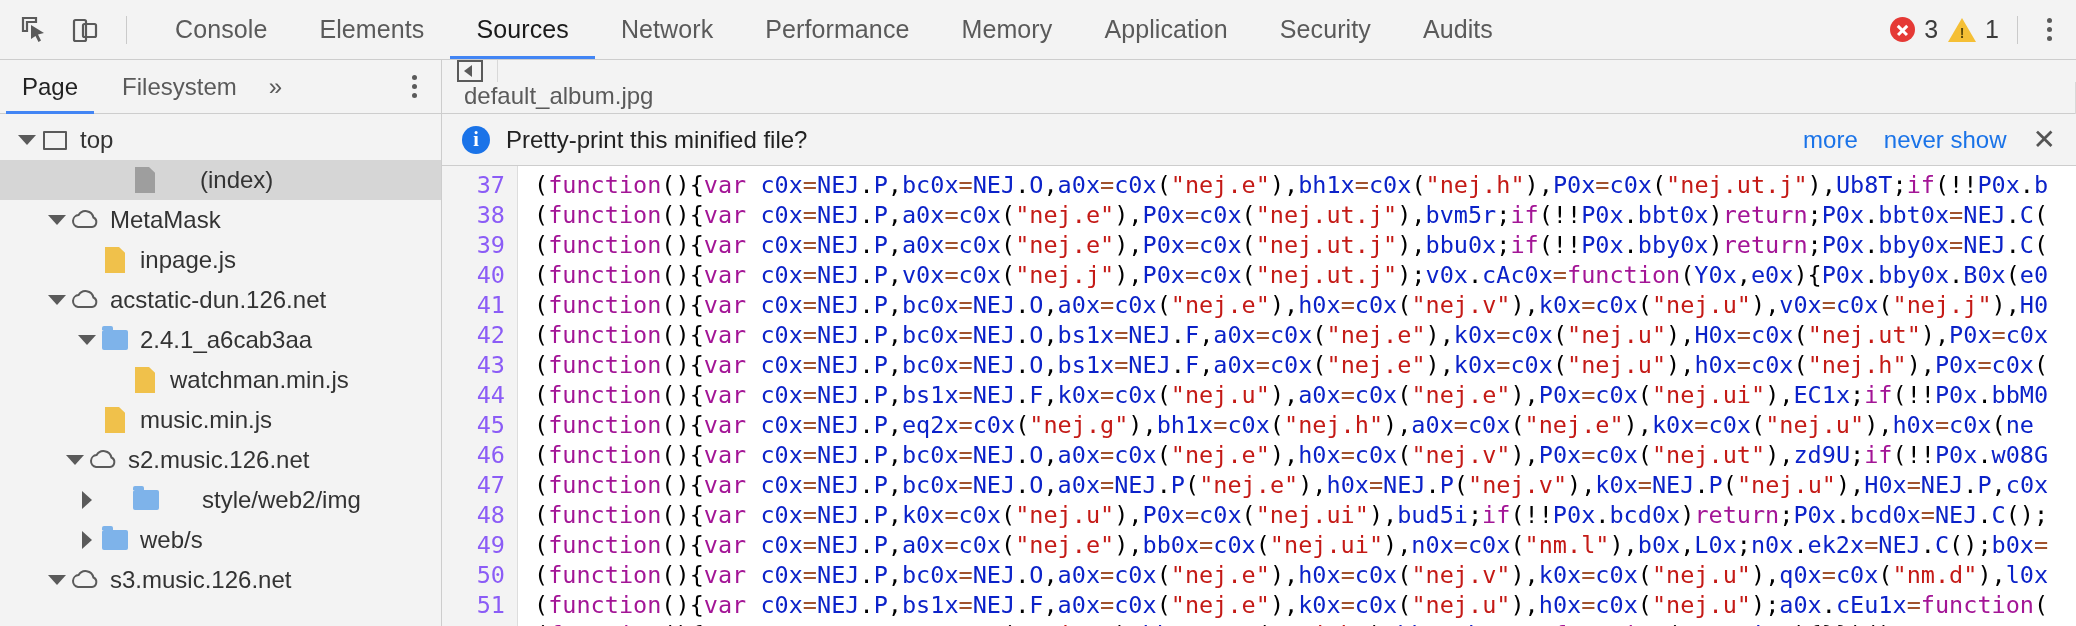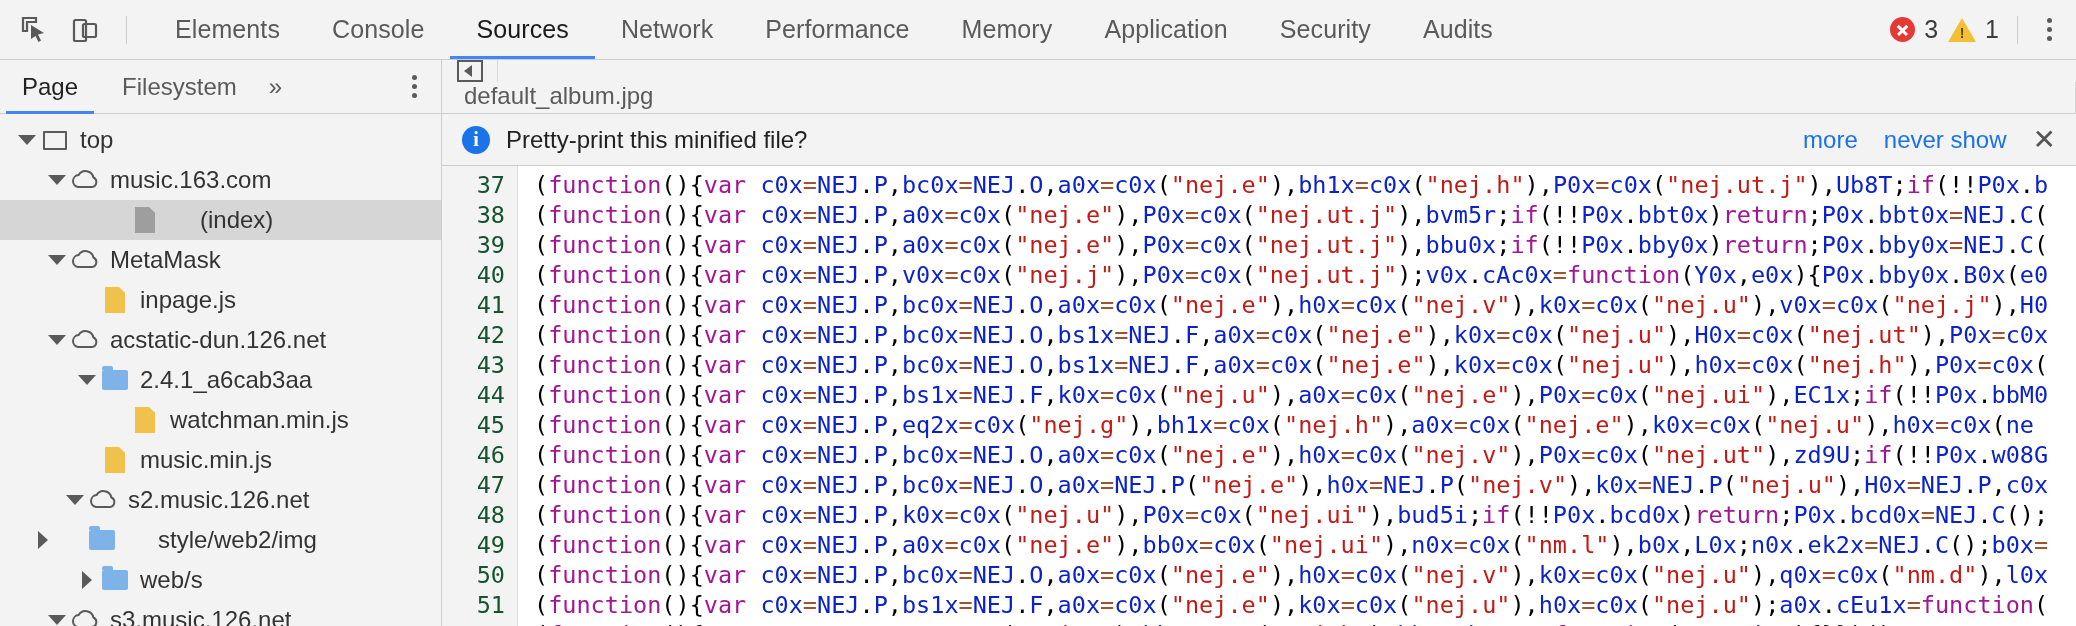--- a/index.html
+++ b/index.html
@@ -96,21 +96,21 @@
   .info-i { width:28px;height:28px;border-radius:50%;background:#1a73e8;color:#fff;font-size:20px;
     font-weight:bold; display:flex;align-items:center;justify-content:center; font-family:"Liberation Serif",serif; }
   .info-actions { margin-left:auto; display:flex; align-items:center; gap:26px; }
   .info-link { color:#1a73e8; cursor:pointer; font-size:24px; }
   .info-x { color:#555; font-size:28px; cursor:pointer; }
 
   
   .code { flex:1; display:flex; overflow:hidden; background:#fff;
     font-family:"DejaVu Sans Mono", monospace; font-size:23.5px; line-height:30px; }
   .gutter { background:#f3f3f3; border-right:1px solid #ddd; text-align:right;
-    padding:4px 12px 1px 18px; color:#14532d; user-select:none; min-width:76px; }
+    padding:4px 12px 1px 18px; color:#8b5cf6; user-select:none; min-width:76px; }
   .gutter div { height:30px; }
   .lines { flex:1; padding:4px 0 0 16px; overflow:hidden; white-space:pre; color:#000; }
   .lines div { height:30px; }
   .kw { color:#a31596; }      
   .id { color:#0b22c9; }      
   .op { color:#a0522d; }      
   .st { color:#c41a16; }      
   .pn { color:#000; }
 </style>
 </head>
@@ -129,24 +129,24 @@
       <div class="tb-icon">
         <svg width="30" height="30" viewBox="0 0 30 30">
           <rect x="4" y="5" width="12" height="21" rx="1.5" fill="none" stroke="#5a5a5a" stroke-width="2.2"></rect>
           <rect x="13" y="9" width="13" height="13" rx="1.5" fill="none" stroke="#5a5a5a" stroke-width="2.2"></rect>
         </svg>
       </div>
       <div class="vsep"></div>
     </div>
     <div class="tabs">
       <div class="tab">
+          <span>Console</span>
+        </div>
+      <div class="tab">
           <span>Elements</span>
-        </div>
-      <div class="tab">
-          <span>Console</span>
         </div>
       <div class="tab active">
           <span>Sources</span>
         </div>
       <div class="tab">
           <span>Network</span>
         </div>
       <div class="tab">
           <span>Performance</span>
         </div>
@@ -201,102 +201,91 @@
       <div class="tree" id="tree">
           <div class="row" style="padding-left: 14px;">
             <span class="tw">
               <span class="tri"></span>
             </span>
             <span class="ico">
               <span class="frame-ico"></span>
             </span>
             <span class="label">top</span>
           </div>
+          <div class="row sel" style="padding-left: 74px;">
+            <span class="tw"></span>
+            <span class="ico">
+              <span class="doc-ico"></span>
+            </span>
+            <span class="label">(index)</span>
+          </div>
           <div class="row" style="padding-left: 44px;">
             <span class="tw">
               <span class="tri"></span>
             </span>
             <span class="ico">
               <svg width="30" height="22" viewBox="0 0 30 22">
                 <path d="M8 18 a6 6 0 0 1 .6 -11.9 a8 8 0 0 1 14.8 2.4 a5 5 0 0 1 -1.4 9.5 Z" fill="none" stroke="#5a5a5a" stroke-width="2"></path>
               </svg>
             </span>
-            <span class="label">music.163.com</span>
-          </div>
-          <div class="row sel" style="padding-left: 74px;">
+            <span class="label">MetaMask</span>
+          </div>
+          <div class="row" style="padding-left: 74px;">
             <span class="tw"></span>
             <span class="ico">
-              <span class="doc-ico"></span>
-            </span>
-            <span class="label">(index)</span>
+              <span class="doc-ico js"></span>
+            </span>
+            <span class="label">inpage.js</span>
           </div>
           <div class="row" style="padding-left: 44px;">
             <span class="tw">
               <span class="tri"></span>
             </span>
             <span class="ico">
               <svg width="30" height="22" viewBox="0 0 30 22">
                 <path d="M8 18 a6 6 0 0 1 .6 -11.9 a8 8 0 0 1 14.8 2.4 a5 5 0 0 1 -1.4 9.5 Z" fill="none" stroke="#5a5a5a" stroke-width="2"></path>
               </svg>
             </span>
-            <span class="label">MetaMask</span>
+            <span class="label">acstatic-dun.126.net</span>
+          </div>
+          <div class="row" style="padding-left: 74px;">
+            <span class="tw">
+              <span class="tri"></span>
+            </span>
+            <span class="ico">
+              <span class="folder-ico"></span>
+            </span>
+            <span class="label">2.4.1_a6cab3aa</span>
+          </div>
+          <div class="row" style="padding-left: 104px;">
+            <span class="tw"></span>
+            <span class="ico">
+              <span class="doc-ico js"></span>
+            </span>
+            <span class="label">watchman.min.js</span>
           </div>
           <div class="row" style="padding-left: 74px;">
             <span class="tw"></span>
             <span class="ico">
               <span class="doc-ico js"></span>
             </span>
-            <span class="label">inpage.js</span>
-          </div>
-          <div class="row" style="padding-left: 44px;">
+            <span class="label">music.min.js</span>
+          </div>
+          <div class="row" style="padding-left: 26px; margin-left: 36px;">
             <span class="tw">
               <span class="tri"></span>
             </span>
             <span class="ico">
               <svg width="30" height="22" viewBox="0 0 30 22">
                 <path d="M8 18 a6 6 0 0 1 .6 -11.9 a8 8 0 0 1 14.8 2.4 a5 5 0 0 1 -1.4 9.5 Z" fill="none" stroke="#5a5a5a" stroke-width="2"></path>
               </svg>
             </span>
-            <span class="label">acstatic-dun.126.net</span>
-          </div>
-          <div class="row" style="padding-left: 74px;">
-            <span class="tw">
-              <span class="tri"></span>
-            </span>
-            <span class="ico">
-              <span class="folder-ico"></span>
-            </span>
-            <span class="label">2.4.1_a6cab3aa</span>
-          </div>
-          <div class="row" style="padding-left: 104px;">
-            <span class="tw"></span>
-            <span class="ico">
-              <span class="doc-ico js"></span>
-            </span>
-            <span class="label">watchman.min.js</span>
-          </div>
-          <div class="row" style="padding-left: 74px;">
-            <span class="tw"></span>
-            <span class="ico">
-              <span class="doc-ico js"></span>
-            </span>
-            <span class="label">music.min.js</span>
-          </div>
-          <div class="row" style="padding-left: 26px; margin-left: 36px;">
-            <span class="tw">
-              <span class="tri"></span>
-            </span>
-            <span class="ico">
-              <svg width="30" height="22" viewBox="0 0 30 22">
-                <path d="M8 18 a6 6 0 0 1 .6 -11.9 a8 8 0 0 1 14.8 2.4 a5 5 0 0 1 -1.4 9.5 Z" fill="none" stroke="#5a5a5a" stroke-width="2"></path>
-              </svg>
-            </span>
             <span class="label">s2.music.126.net</span>
           </div>
-          <div class="row" style="padding-left: 30px; gap: 31px;">
+          <div class="row" style="padding-left: 74px; gap: 31px;">
             <span class="tw">
               <span class="tri closed"></span>
             </span>
             <span class="ico">
               <span class="folder-ico"></span>
             </span>
             <span class="label">style/web2/img</span>
           </div>
           <div class="row" style="padding-left: 74px;">
             <span class="tw">

